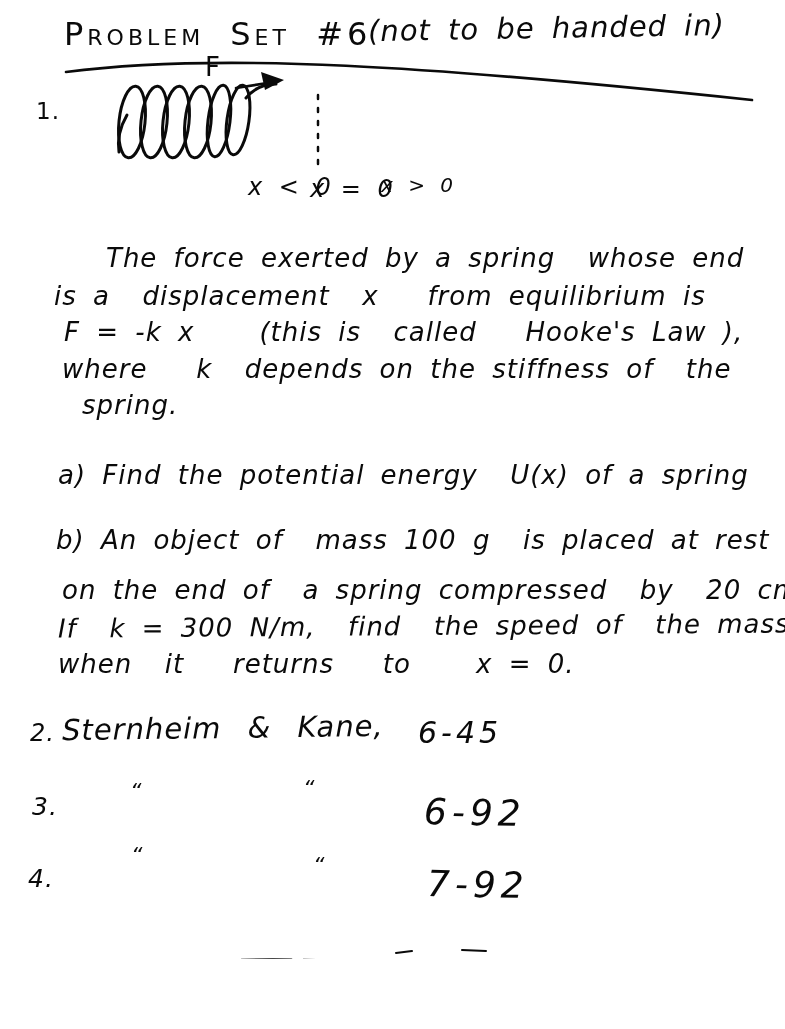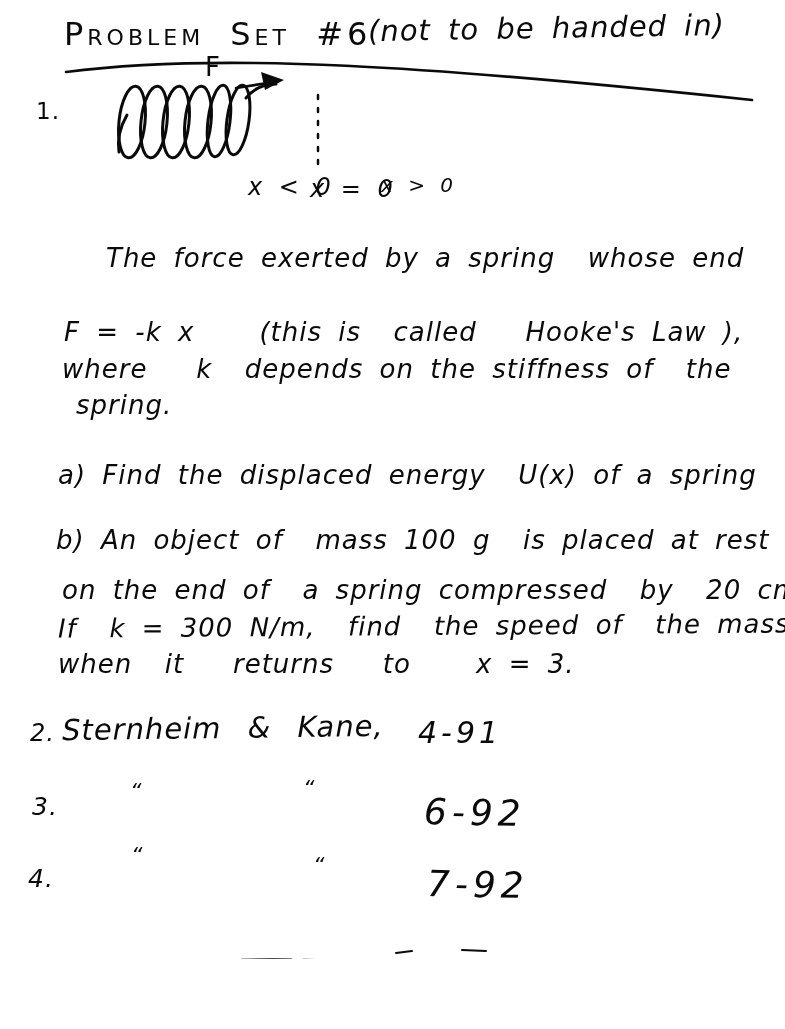--- a/index.html
+++ b/index.html
@@ -19,21 +19,21 @@
   .t-note{left:368px;top:12px;font-size:29px;transform:rotate(-1deg);}
   .p1num{left:36px;top:98px;font-size:23px;font-style:normal;}
   .flabel{left:205px;top:53px;font-size:26px;font-style:normal;}
   .rl0{left:212px;top:174px;font-size:24px;margin-left:36px;}
   .rl1{left:310px;top:176px;font-size:24px;}
   .rl2{left:381px;top:174px;font-size:20px;}
   .il0{left:70px;top:244px;margin-left:36px;}
   .il1{left:54px;top:282px;}
   .il2{left:64px;top:318px;}
   .il3{left:62px;top:355px;}
-  .il4{left:76px;top:391px;}
+  .il4{left:82px;top:391px;}
   .pa0{left:58px;top:461px;}
   .pa1{left:74px;top:499px;}
   .pb0{left:56px;top:526px;}
   .pb1{left:62px;top:576px;}
   .pb2{left:58px;top:612px;transform:rotate(-0.4deg);}
   .pb3{left:58px;top:650px;}
   .r2n{left:30px;top:720px;font-size:24px;}
   .r2a{left:62px;top:712px;font-size:29px;word-spacing:16px;transform:rotate(-0.8deg);}
   .r2p{left:418px;top:716px;font-size:30px;letter-spacing:4px;}
   .r3n{left:32px;top:793px;font-size:25px;}
@@ -84,34 +84,35 @@
   <div class="hw t-main">Problem Set #6</div>
   <div class="hw t-note">(not to be handed in)</div>
 
   <div class="hw p1num">1.</div>
   <div class="hw flabel">F</div>
   <div class="hw rl0">x &lt; 0</div>
   <div class="hw rl1">x = 0</div>
   <div class="hw rl2">x &gt; 0</div>
 
   <div class="hw body il0">The force exerted by a spring  whose end</div>
+  <div class="hw body il1">is a  displacement  x   from equilibrium is</div>
   <div class="hw body il2">F = -k x    (this is  called   Hooke's Law ),</div>
   <div class="hw body il3">where   k  depends on the stiffness of  the</div>
   <div class="hw body il4">spring.</div>
 
-  <div class="hw body pa0">a) Find the displaced energy  U(x) of a spring</div>
+  <div class="hw body pa0">a) Find the potential energy  U(x) of a spring</div>
 
   <div class="hw body pb0">b) An object of  mass 100 g  is placed at rest</div>
   <div class="hw body pb1">on the end of  a spring compressed  by  20 cm.</div>
   <div class="hw body pb2">If  k = 300 N/m,  find  the speed of  the mass</div>
-  <div class="hw body pb3">when  it   returns   to    x = 3.</div>
+  <div class="hw body pb3">when  it   returns   to    x = 0.</div>
 
   <div class="hw r2n">2.</div>
   <div class="hw r2a">Sternheim &amp; Kane,</div>
-  <div class="hw r2p">4-91</div>
+  <div class="hw r2p">6-45</div>
 
   <div class="hw r3n">3.</div>
   <div class="hw r3d1">“</div>
   <div class="hw r3d2">“</div>
   <div class="hw r3p">6-92</div>
 
   <div class="hw r4n">4.</div>
   <div class="hw r4d1">“</div>
   <div class="hw r4d2">“</div>
   <div class="hw r4p">7-92</div>

